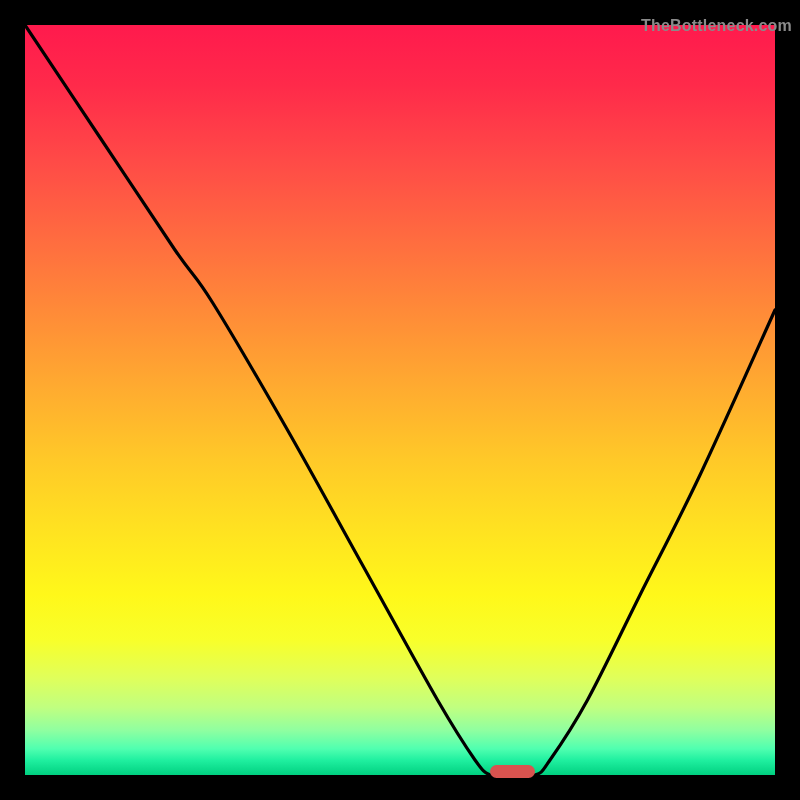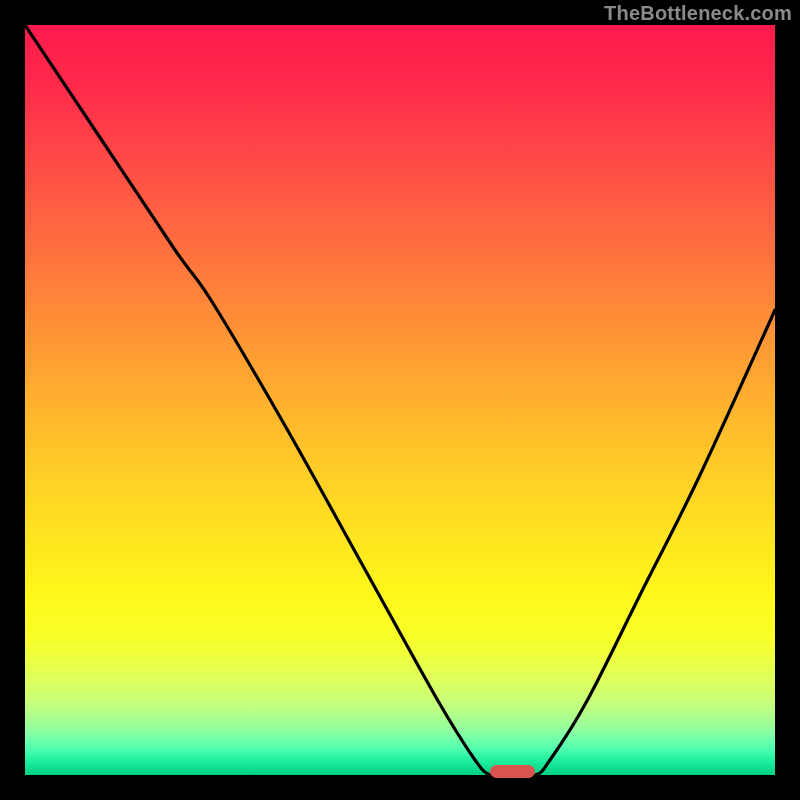--- a/index.html
+++ b/index.html
@@ -52,24 +52,24 @@
     height: 750px;
   }
   .red-marker {
     position: absolute;
     background: #d9534f;
     border-radius: 8px;
     height: 13px;
   }
   .watermark {
     position: absolute;
-    top: 2px;
+    top: 17px;
     right: 8px;
     font-family: Arial, Helvetica, sans-serif;
-    font-size: 20px;
+    font-size: 16px;
     font-weight: bold;
     color: #8a8a8a;
     letter-spacing: 0.2px;
   }
 </style>
 </head>
 <body>
 
 <div class="frame">
   <div class="plot-area">

